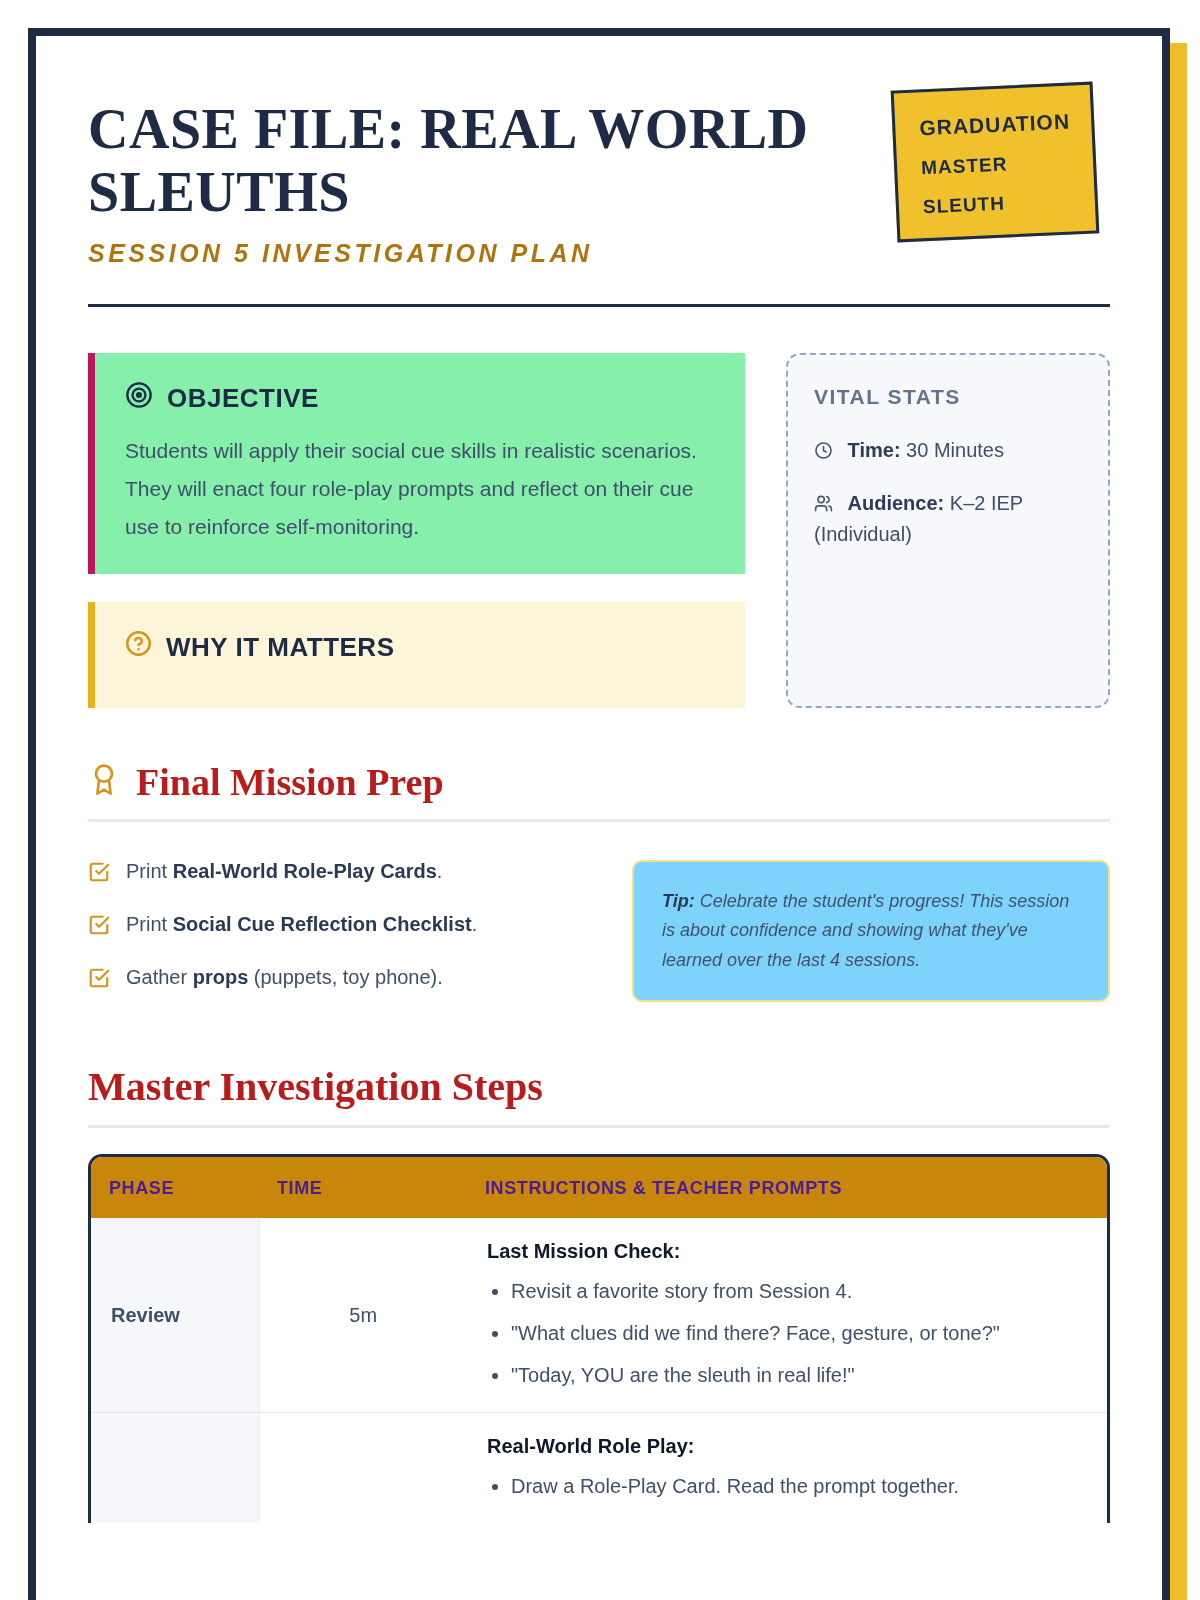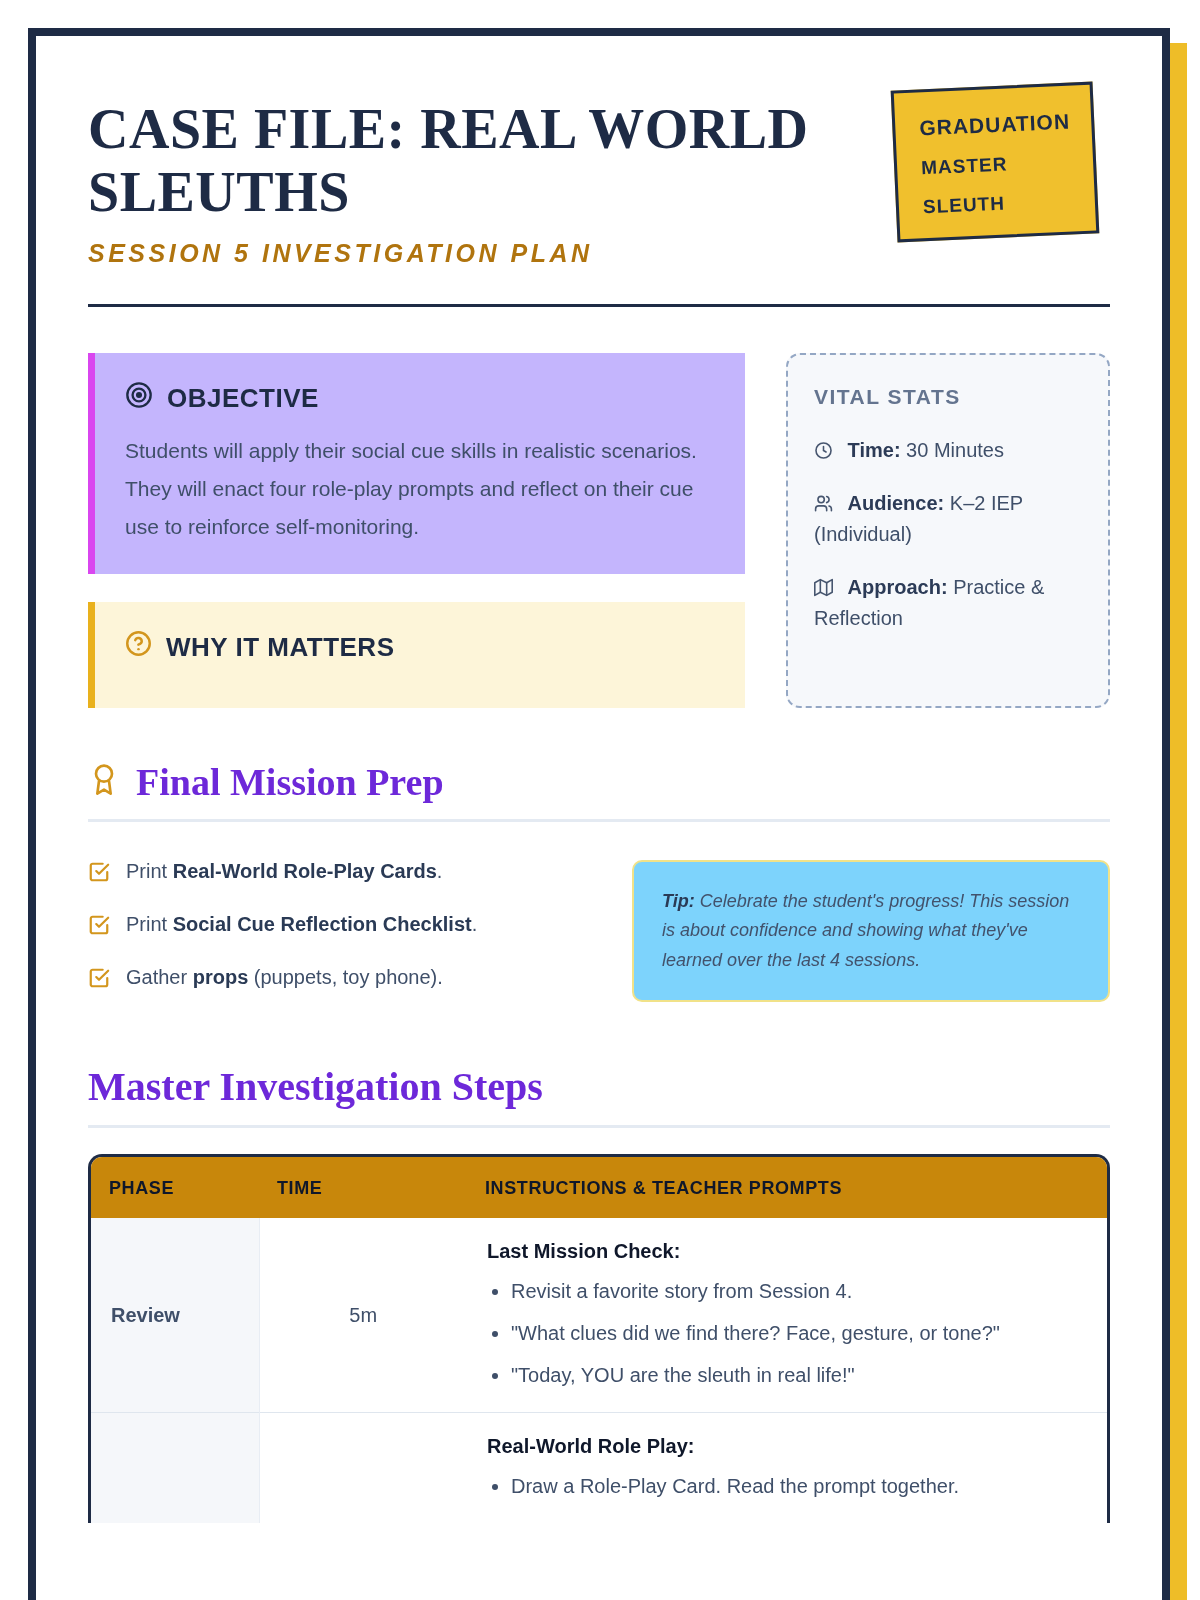--- a/index.html
+++ b/index.html
@@ -46,21 +46,21 @@
     letter-spacing: 3.5px; color: #b0740e;
   }
   .title-rule { margin-top: 36px; height: 3px; background: #1e2b45; }
   
   .grid-top {
     display: grid; grid-template-columns: 657px 1fr;
     column-gap: 41px; row-gap: 0; margin-top: 46px;
   }
   .left-col { display: flex; flex-direction: column; gap: 28px; }
   .box { padding: 28px 30px; box-sizing: border-box; }
-  .box-objective { background: #c4b5fd; border-left: 7px solid #d946ef; }
+  .box-objective { background: #86efac; border-left: 7px solid #be185d; }
   .box-why { background: #fdf5d9; border-left: 7px solid #e9b11d; }
   .box h3 {
     display: flex; align-items: center; gap: 14px;
     margin: 0 0 16px; font-size: 26px; letter-spacing: 0.5px;
     color: #1e2b45; font-weight: 700;
   }
   .box p { margin: 0; font-size: 21px; line-height: 1.82; color: #3f4f69; }
   .icon-navy { color: #1e2b45; }
   .icon-gold { color: #d3961d; }
   .vital {
@@ -73,21 +73,21 @@
   }
   .vital p { margin: 0 0 22px; font-size: 20px; line-height: 1.55; color: #3f4f69; }
   .vital p svg { vertical-align: -3px; margin-right: 9px; color: #47566f; }
   .vital b { color: #2c3b57; }
   
   .section-prep { margin-top: 52px; }
   h2.section-h {
     display: flex; align-items: center; gap: 16px;
     margin: 0; padding-bottom: 15px; border-bottom: 3px solid #e4eaf2;
     font-family: "Liberation Serif", serif;
-    font-size: 38px; color: #6d28d9; font-weight: 700;
+    font-size: 38px; color: #b91c1c; font-weight: 700;
   }
   .prep-grid {
     display: grid; grid-template-columns: 1fr 478px;
     column-gap: 40px; margin-top: 38px; align-items: start;
   }
   ul.checklist { list-style: none; margin: 0; padding: 0; }
   ul.checklist li {
     display: flex; align-items: flex-start; gap: 16px;
     margin-bottom: 25px; font-size: 20px; color: #3f4f69;
   }
@@ -102,21 +102,21 @@
   
   .section-steps { margin-top: 44px; }
   .section-steps h2.section-h { font-size: 40px; gap: 0; }
   .table-wrap {
     margin-top: 26px;
     border: 3px solid #1e2b45; border-bottom: none;
     border-radius: 14px 14px 0 0; overflow: hidden;
   }
   table.steps { width: 100%; border-collapse: collapse; }
   table.steps thead th {
-    background: #c8870b; color: #0f172a; text-align: left;
+    background: #c8870b; color: #4c1d95; text-align: left;
     font-size: 18px; letter-spacing: 0.6px; font-weight: 700;
     padding: 21px 18px 19px;
   }
   th.col-phase { width: 132px; padding-left: 24px; }
   th.col-time  { width: 172px; text-align: center; }
   th.col-instr { padding-left: 26px; }
   table.steps tbody td { vertical-align: middle; padding: 22px 20px; font-size: 20px; color: #3f4f69; }
   td.phase-cell {
     background: #f5f7fa; border-right: 1px solid #e8edf4;
     color: #a9710f; font-weight: 700; font-size: 21px; padding-left: 24px;
@@ -189,29 +189,20 @@
       </p>
       <p>
         <span>
           <svg width="19" height="19" viewBox="0 0 24 24" fill="none" stroke="currentColor" stroke-width="2" stroke-linecap="round" stroke-linejoin="round">
             <path d="M16 21v-2a4 4 0 0 0-4-4H6a4 4 0 0 0-4 4v2"></path>
               <circle cx="9" cy="7" r="4"></circle>
               <path d="M22 21v-2a4 4 0 0 0-3-3.87"></path>
               <path d="M16 3.13a4 4 0 0 1 0 7.75"></path>
           </svg>
         </span><b>Audience:</b> <span>K–2 IEP (Individual)</span>
-      </p>
-      <p>
-        <span>
-          <svg width="19" height="19" viewBox="0 0 24 24" fill="none" stroke="currentColor" stroke-width="2" stroke-linejoin="round">
-            <path d="M1 6v16l7-4 8 4 7-4V2l-7 4-8-4z"></path>
-              <path d="M8 2v16"></path>
-              <path d="M16 6v16"></path>
-          </svg>
-        </span><b>Approach:</b> <span>Practice &amp; Reflection</span>
       </p>
     </aside>
   </section>
 
   <section class="section-prep">
     <h2 class="section-h">
       <span class="icon-gold">
         <svg width="32" height="32" viewBox="0 0 24 24" fill="none" stroke="currentColor" stroke-width="2" stroke-linecap="round" stroke-linejoin="round">
           <circle cx="12" cy="8" r="6"></circle>
             <path d="M8.2 13.9 7 23l5-3 5 3-1.2-9.1"></path>

